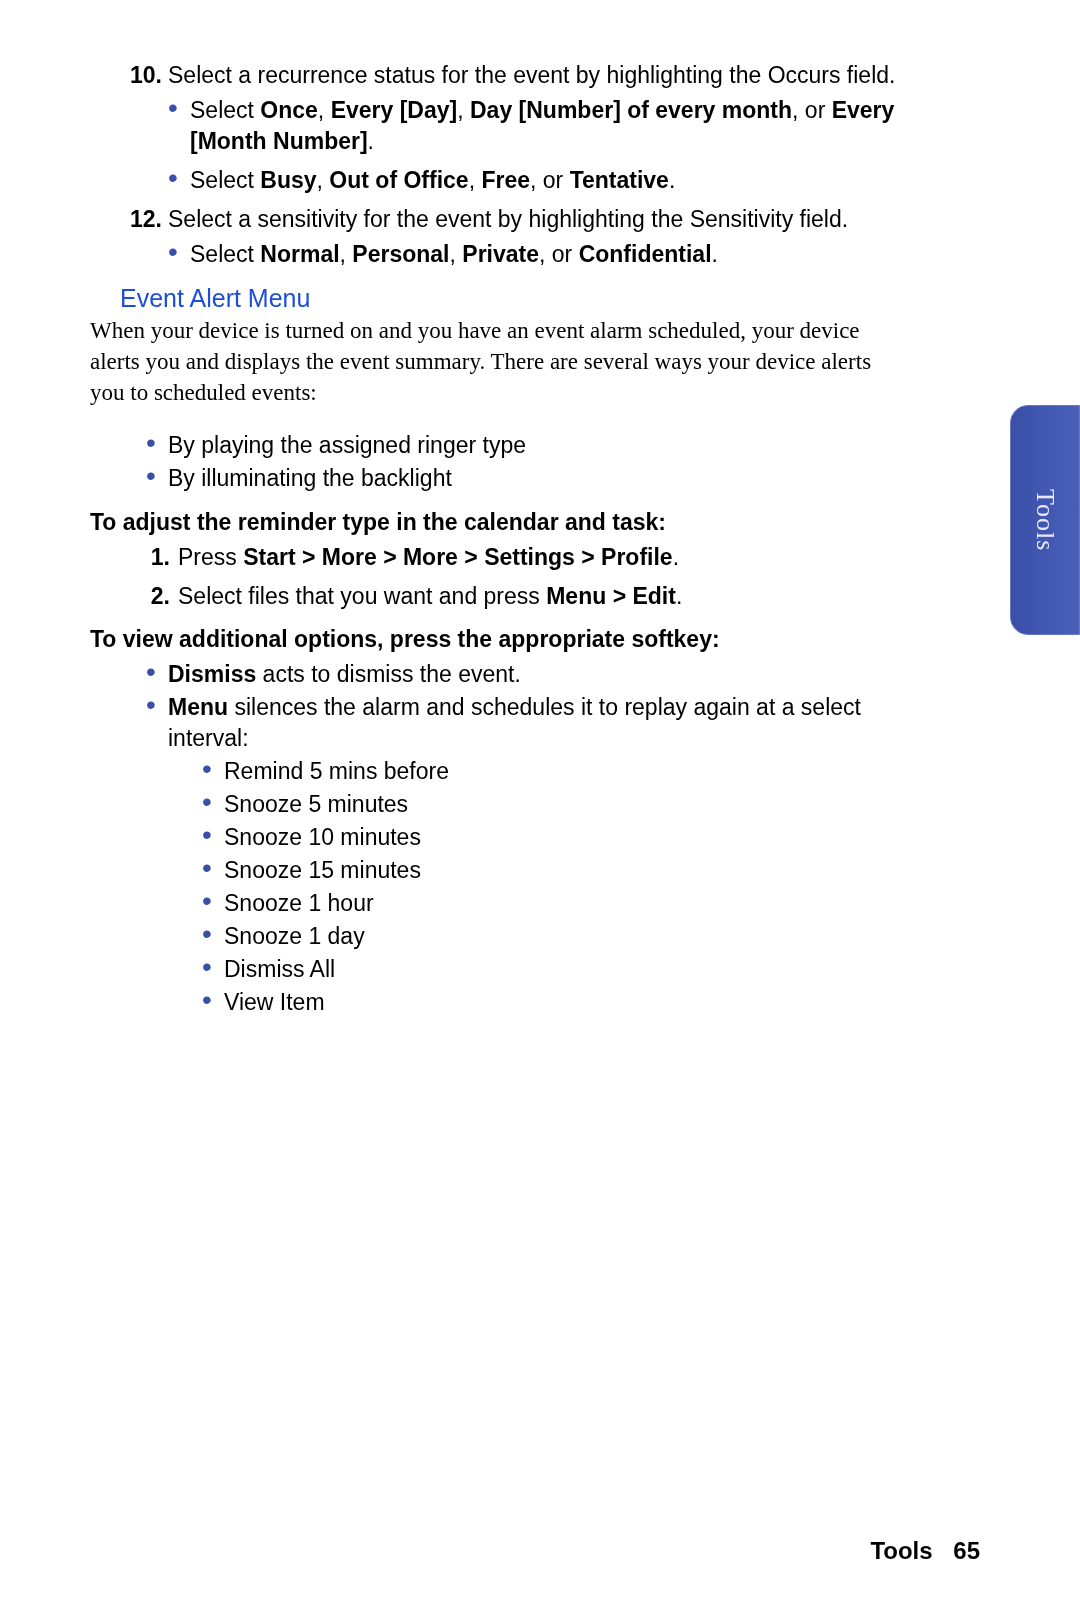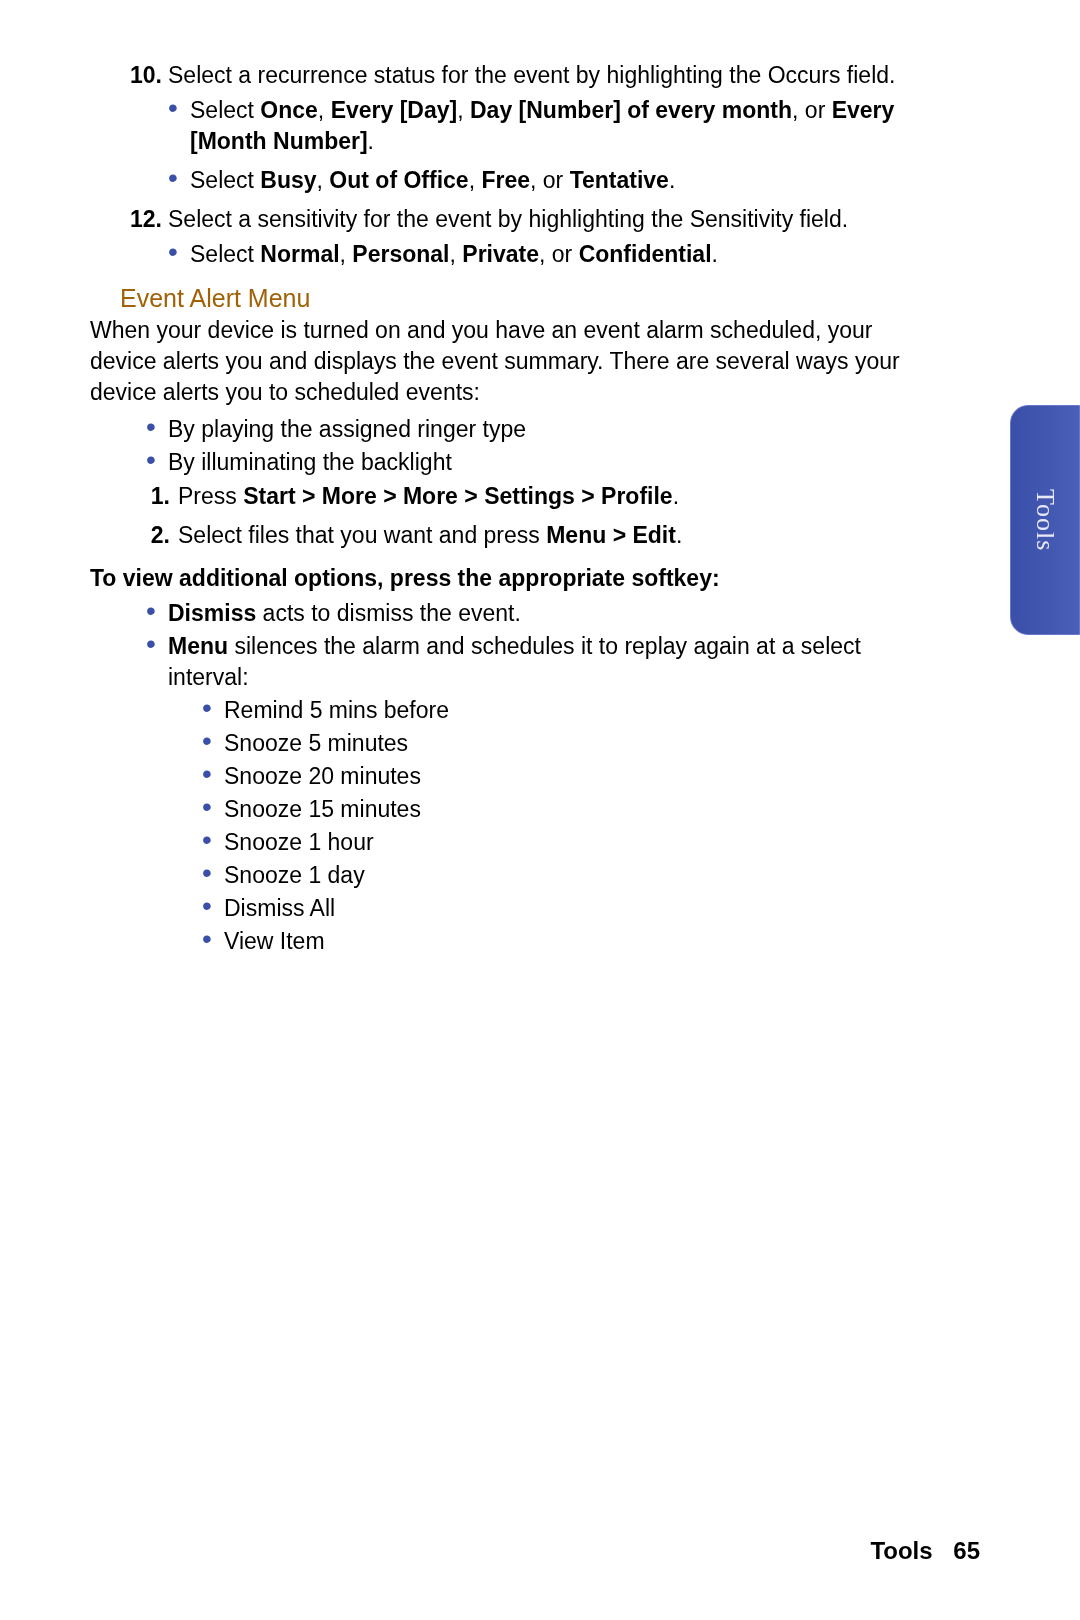--- a/index.html
+++ b/index.html
@@ -49,32 +49,33 @@
     .sub-bullet {
       display: flex;
       margin-left: 48px;
       margin-bottom: 8px;
       font-size: 23px;
       line-height: 1.35;
     }
     .sub-bullet .dot { color: #3a4fa8; font-size: 28px; line-height: 0.9; min-width: 22px; }
     .sub-bullet .txt { flex: 1; }
     .section-title {
-      color: #a16207;
+      color: #1d4ed8;
       font-size: 25px;
       margin-top: 14px;
       margin-bottom: 2px;
       font-weight: normal;
     }
     .para {
       font-size: 23px;
       line-height: 1.35;
-      margin-bottom: 6px;
+      margin-bottom: 22px;
       margin-left: -30px;
       width: 810px;
+      font-family: Liberation Serif, serif;
     }
     .bullet {
       display: flex;
       margin-left: 26px;
       margin-bottom: 2px;
       font-size: 23px;
       line-height: 1.35;
     }
     .bullet .dot { color: #3a4fa8; font-size: 28px; line-height: 0.9; min-width: 22px; }
     .bullet .txt { flex: 1; }
@@ -153,20 +154,21 @@
 
     <div class="bullet">
       <span class="dot">•</span>
       <span class="txt">By playing the assigned ringer type</span>
     </div>
     <div class="bullet">
       <span class="dot">•</span>
       <span class="txt">By illuminating the backlight</span>
     </div>
 
+    <div class="bold-line">To adjust the reminder type in the calendar and task:</div>
 
     <div class="num-item2">
       <span class="num">1.</span>
       <span class="txt"><span>Press </span><b>Start &gt; More &gt; More &gt; Settings &gt; Profile</b><span>.</span></span>
     </div>
     <div class="num-item2">
       <span class="num">2.</span>
       <span class="txt"><span>Select files that you want and press </span><b>Menu &gt; Edit</b><span>.</span></span>
     </div>
 
@@ -184,21 +186,21 @@
     <div class="nested-bullet">
         <span class="dot">•</span>
         <span class="txt">Remind 5 mins before</span>
       </div>
     <div class="nested-bullet">
         <span class="dot">•</span>
         <span class="txt">Snooze 5 minutes</span>
       </div>
     <div class="nested-bullet">
         <span class="dot">•</span>
-        <span class="txt">Snooze 20 minutes</span>
+        <span class="txt">Snooze 10 minutes</span>
       </div>
     <div class="nested-bullet">
         <span class="dot">•</span>
         <span class="txt">Snooze 15 minutes</span>
       </div>
     <div class="nested-bullet">
         <span class="dot">•</span>
         <span class="txt">Snooze 1 hour</span>
       </div>
     <div class="nested-bullet">

